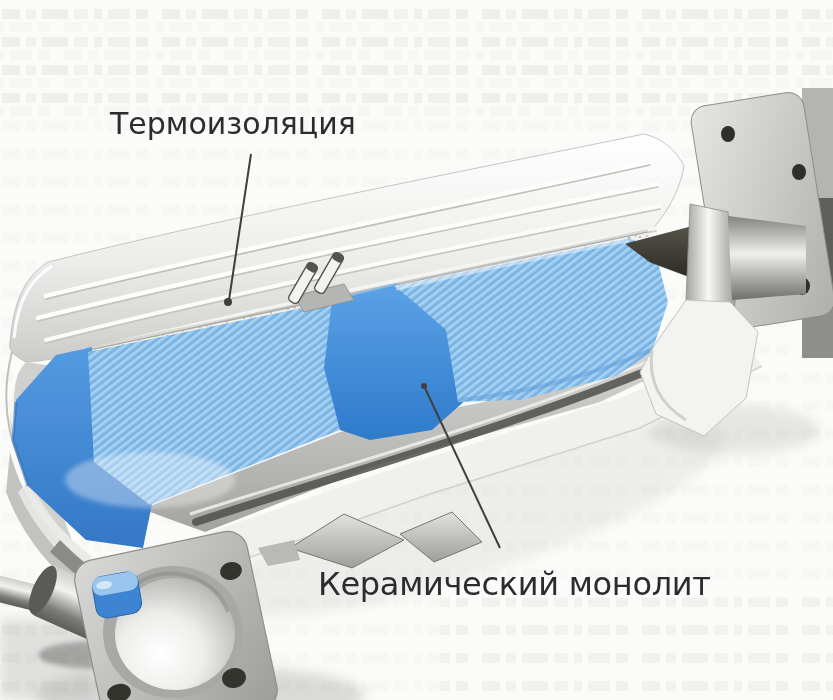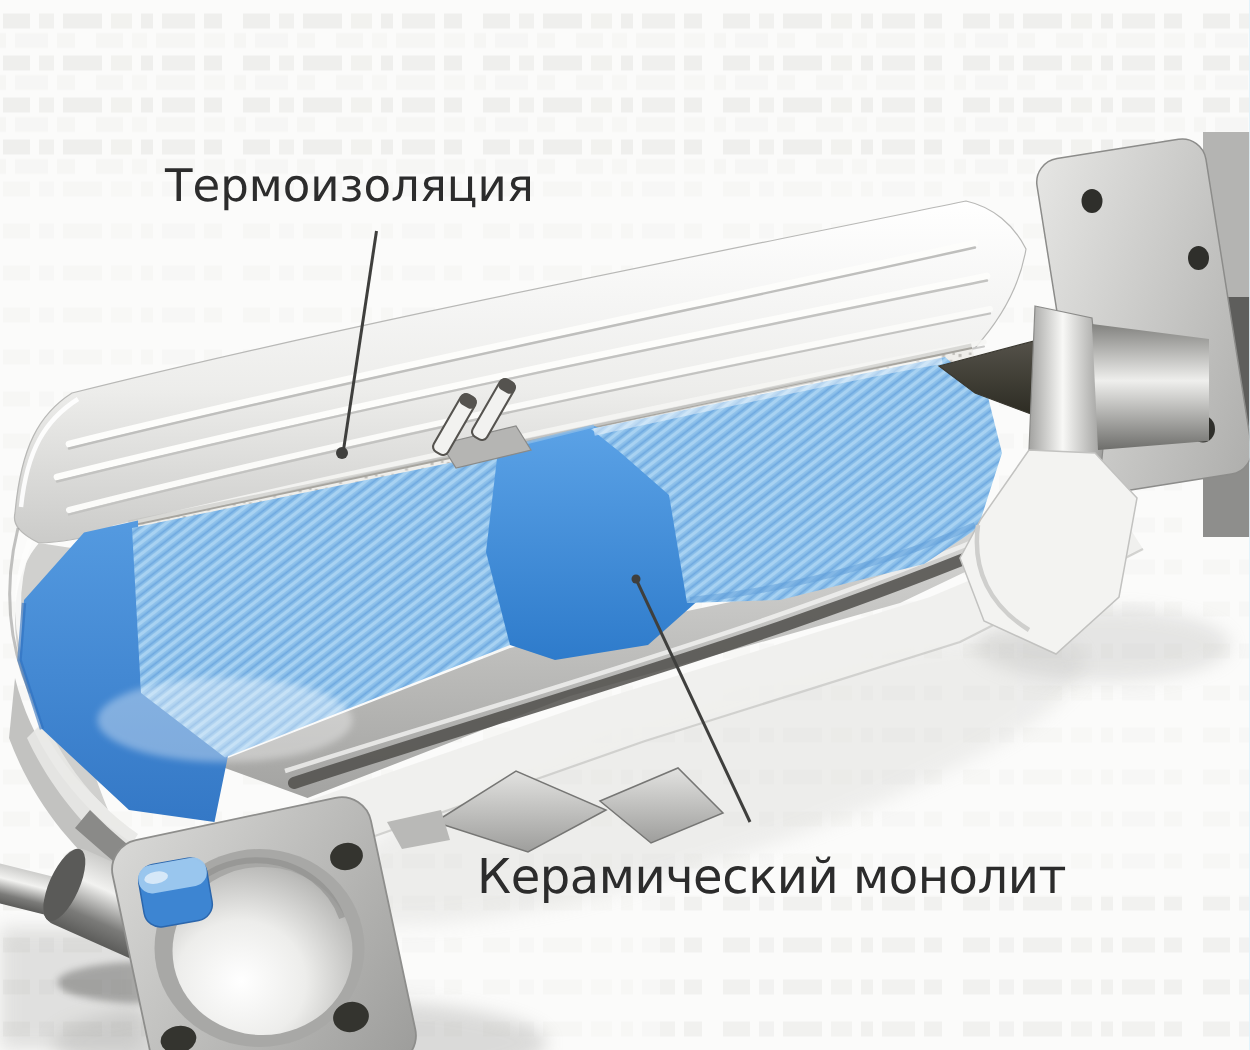--- a/index.html
+++ b/index.html
@@ -1,20 +1,20 @@
 <!DOCTYPE html>
 <html><head>
 <meta charset="utf-8">
 <style>
   html,body{margin:0;padding:0;background:#ffffff;}
   .stage{
     position:relative;
     width:833px;height:700px;
     overflow:hidden;
-    background:#7dd3fc;
+    background:#0369a1;
     font-family:"DejaVu Sans", sans-serif;
   }
   svg{display:block;}
   text.anno{
     fill:#2c2c2c;
     font-family:"DejaVu Sans","Liberation Sans",sans-serif;
     font-weight:500;
   }
 </style>
 </head>

